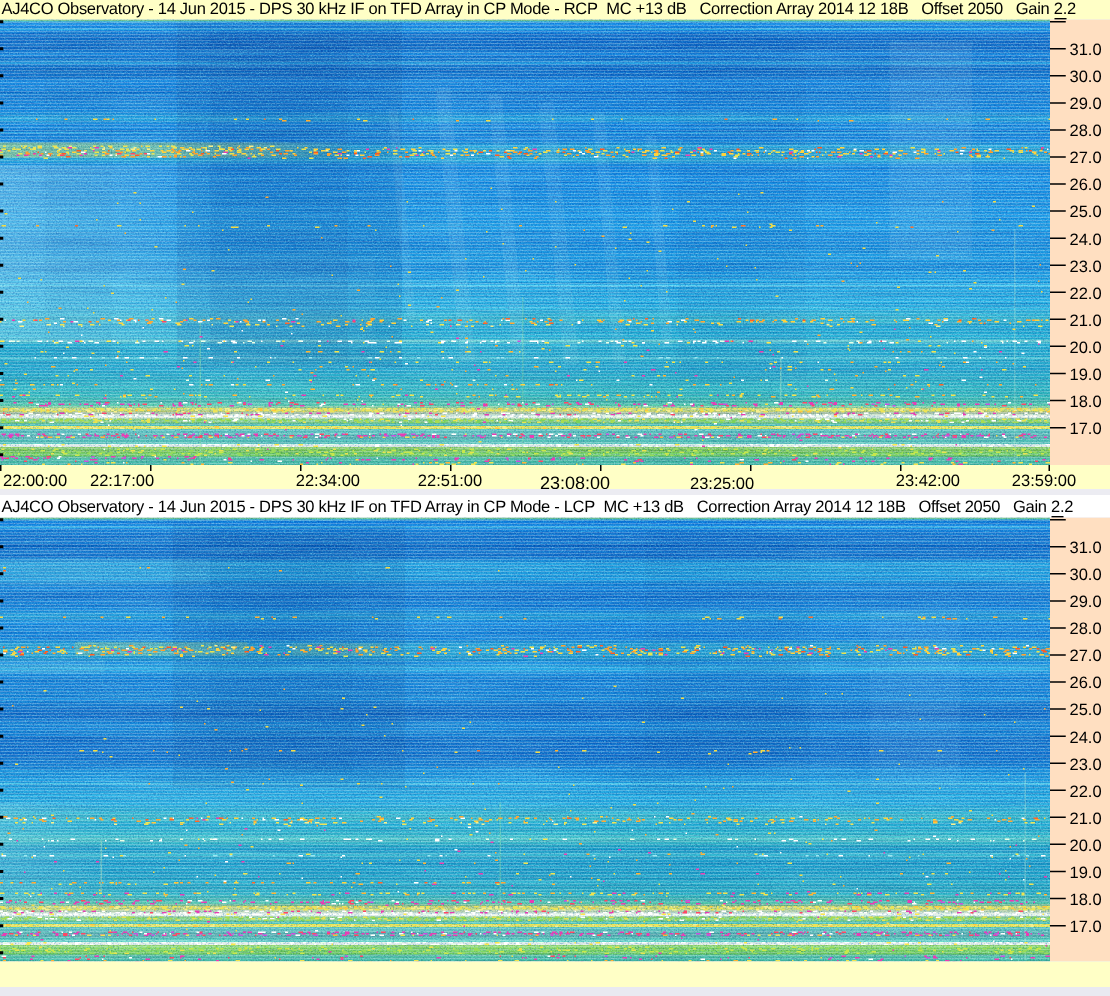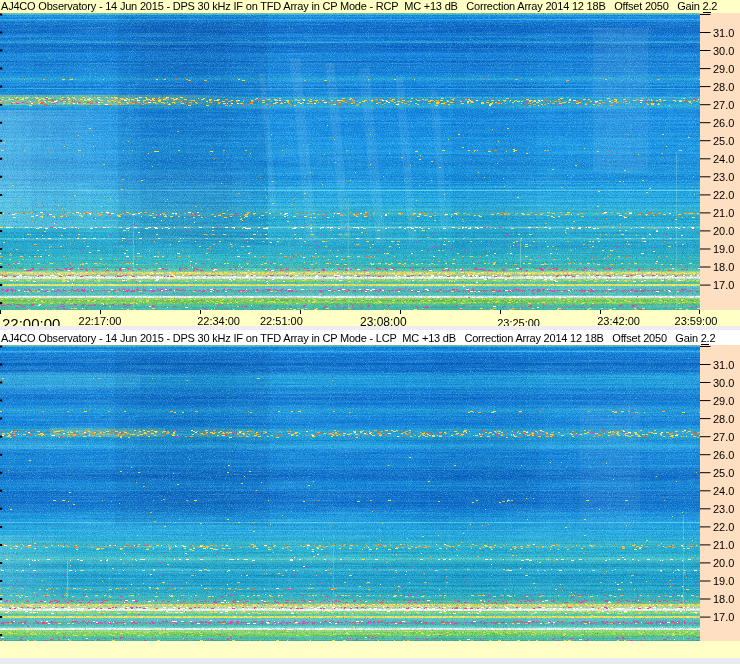--- a/index.html
+++ b/index.html
@@ -410,26 +410,26 @@
       <text x="713" y="222.1" font-size="11">20.0</text>
       <text x="713" y="240.2" font-size="11">19.0</text>
       <text x="713" y="258.2" font-size="11">18.0</text>
       <text x="713" y="276.3" font-size="11">17.0</text>
     </g>
   </svg>
 <div style="position:absolute;left:0;top:310px;width:740px;height:16px;background:#FFFFC6"></div>
 <svg width="740" height="6" style="position:absolute;left:0;top:310px">
     <path stroke="#000" stroke-width="1" d="M0.5 0V4 M100.5 0V4 M200.5 0V4 M300.5 0V4 M400.5 0V4 M500.5 0V4 M600.5 0V4 M699.5 0V4"></path>
   </svg>
-<div style="position:absolute;left:2px;top:315px;font-size:15px">22:00:00</div>
-<div style="position:absolute;left:100px;top:315px;font-size:11px;width:80px;text-align:center;margin-left:-40px">22:17:00</div>
+<div style="position:absolute;left:2px;top:315px;font-size:11px">22:00:00</div>
+<div style="position:absolute;left:100px;top:315px;font-size:11px;width:80px;text-align:left;margin-left:-40px">22:17:00</div>
 <div style="position:absolute;left:200px;top:315px;font-size:11px;width:80px;text-align:right;margin-left:-40px">22:34:00</div>
-<div style="position:absolute;left:300px;top:315px;font-size:11px;width:80px;text-align:left;margin-left:-40px">22:51:00</div>
+<div style="position:absolute;left:300px;top:315px;font-size:11px;width:80px;text-align:center;margin-left:-40px">22:51:00</div>
 <div style="position:absolute;left:400px;top:315px;font-size:12px;width:80px;text-align:left;margin-left:-40px">23:08:00</div>
-<div style="position:absolute;left:500px;top:317px;font-size:11px;width:80px;text-align:right;margin-left:-40px">23:25:00</div>
+<div style="position:absolute;left:500px;top:317px;font-size:11px;width:80px;text-align:left;margin-left:-40px">23:25:00</div>
 <div style="position:absolute;left:600px;top:315px;font-size:11px;width:80px;text-align:right;margin-left:-40px">23:42:00</div>
 <div style="position:absolute;left:696px;top:315px;font-size:11px;width:80px;text-align:center;margin-left:-40px">23:59:00</div>
 <div style="position:absolute;left:0;top:326px;width:740px;height:4px;background:#ECECF2"></div>
 <div style="position:absolute;left:0;top:330px;width:740px;height:15px;background:#FFFFFF"></div>
 <div class="h" style="left:1px;top:332px">AJ4CO Observatory - 14 Jun 2015 - DPS 30 kHz IF on TFD Array in CP Mode - LCP&nbsp;&nbsp;MC +13 dB&nbsp;&nbsp;&nbsp;Correction Array 2014 12 18B&nbsp;&nbsp;&nbsp;Offset 2050&nbsp;&nbsp;&nbsp;Gain <span style="display:inline-block;border-bottom:1px solid #000;line-height:11px">2.</span>2</div>
 <svg width="740" height="296" viewBox="0 0 740 296" style="position:absolute;left:0;top:345px">
     <rect x="0" y="0" width="700" height="1" fill="#65BB86"></rect>
     <rect x="0" y="1" width="700" height="1" fill="#33A9C8"></rect>
     <rect x="0" y="2" width="700" height="1" fill="#0771D8"></rect>
     <rect x="0" y="3" width="700" height="1" fill="#0873D9"></rect>

